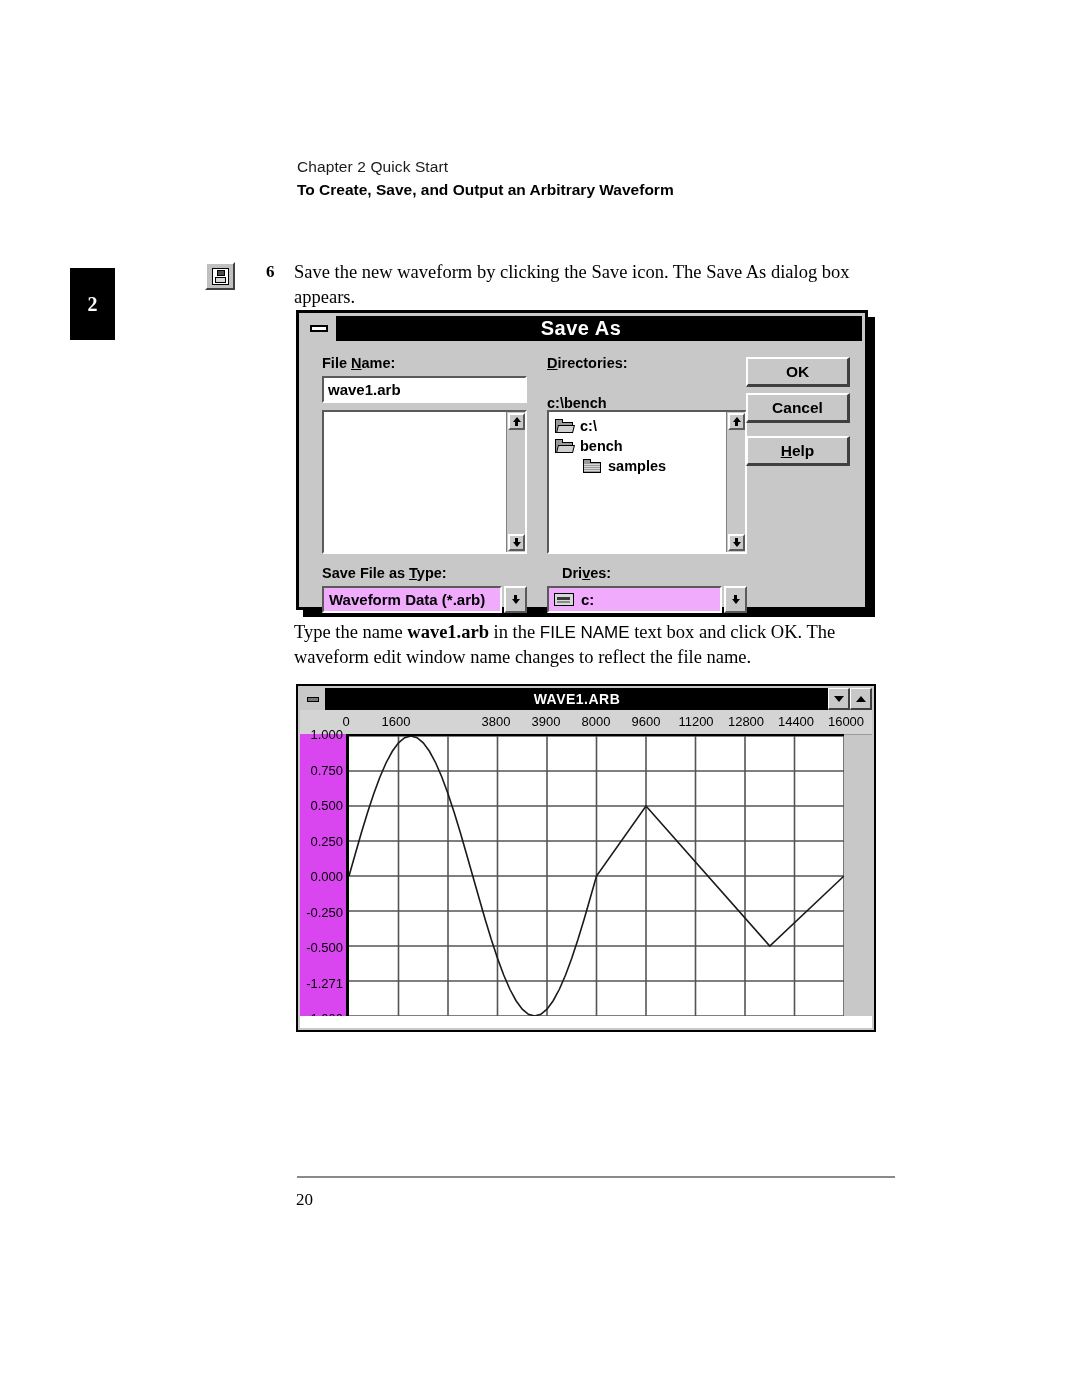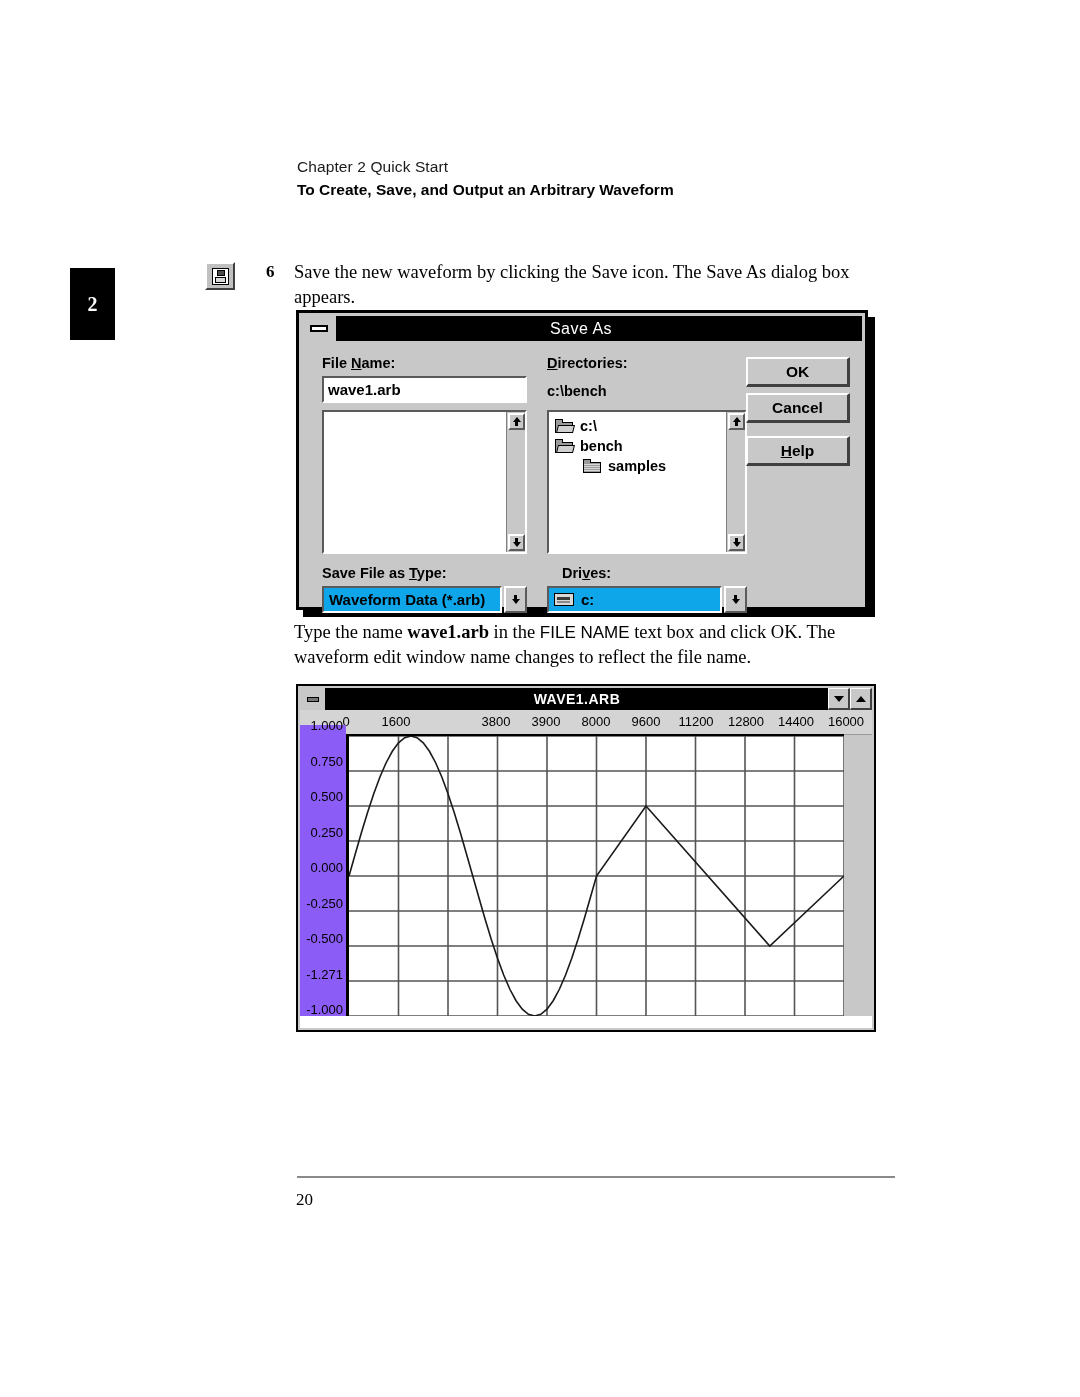--- a/index.html
+++ b/index.html
@@ -171,22 +171,22 @@
     left: 3px; top: 3px; right: 3px;
     height: 25px;
     background: #000000;
     display: flex;
     align-items: center;
   }
   .titlebar .title {
     flex: 1;
     text-align: center;
     color: #ffffff;
-    font-weight: normal;
-    font-size: 16px;
+    font-weight: bold;
+    font-size: 20px;
     letter-spacing: 0.5px;
     margin-right: 38px;
   }
   .sysbox {
     width: 36px;
     height: 25px;
     background: #c8c8c8;
     border-right: 2px solid #000;
     display: flex;
     align-items: center;
@@ -328,21 +328,21 @@
     background: repeating-linear-gradient(0deg,#9a9a9a 0 1px,#d8d8d8 1px 2px);
   }
 
   .combo {
     position: absolute;
     display: flex;
     align-items: stretch;
   }
   .combo .field {
     flex: 1;
-    background: #0ea5e9;
+    background: #f0abfc;
     border-top: 2px solid #5a5a5a;
     border-left: 2px solid #5a5a5a;
     border-right: 2px solid #ffffff;
     border-bottom: 2px solid #ffffff;
     box-sizing: border-box;
     display: flex;
     align-items: center;
     padding-left: 5px;
     font-weight: bold;
     font-size: 15px;
@@ -483,24 +483,24 @@
     font-size: 13px;
     color: #000;
     transform: translateX(-50%);
     white-space: nowrap;
     font-family: "Liberation Sans", sans-serif;
   }
 
   .yaxis {
     position: absolute;
     left: 2px;
-    top: 39px;
+    top: 48px;
     width: 46px;
     bottom: 14px;
-    background: #8b5cf6;
+    background: #d946ef;
   }
   .ytick {
     position: absolute;
     right: 3px;
     font-size: 13px;
     transform: translateY(-50%);
     white-space: nowrap;
     font-family: "Liberation Sans", sans-serif;
   }
 
@@ -585,21 +585,21 @@
         </div>
         <div class="dropbtn">
           <div style="display:flex;flex-direction:column;align-items:center;">
             <div class="arrow-stem"></div>
             <div class="arrow-down"></div>
           </div>
         </div>
       </div>
 
       <div class="lbl" style="left:245px; top:12px;"><u>D</u>irectories:</div>
-      <div class="lbl" style="left:245px; top:40px; font-weight:bold;">c:\bench</div>
+      <div class="lbl" style="left:245px; top:52px; font-weight:bold;">c:\bench</div>
 
       <div class="sunken dirlist" style="left:245px; top:67px; width:200px; height:144px;">
         <div style="padding-top:4px;">
 
           <div class="dir-item">
             <span class="folder open">
               <span class="back"></span>
                 <span class="tab"></span>
                 <span class="front"></span>
             </span>

